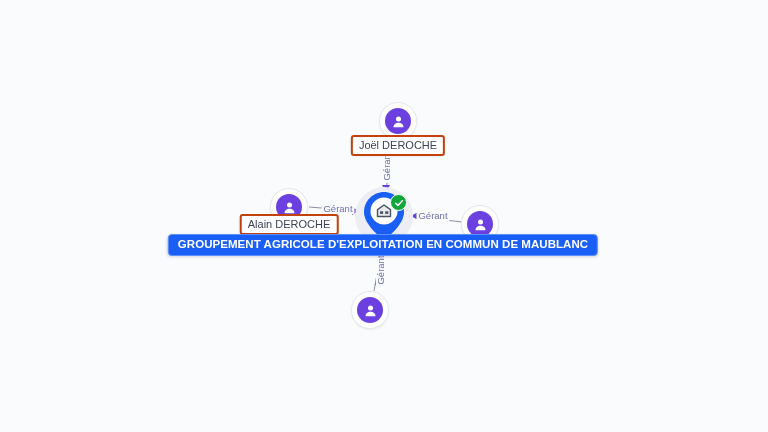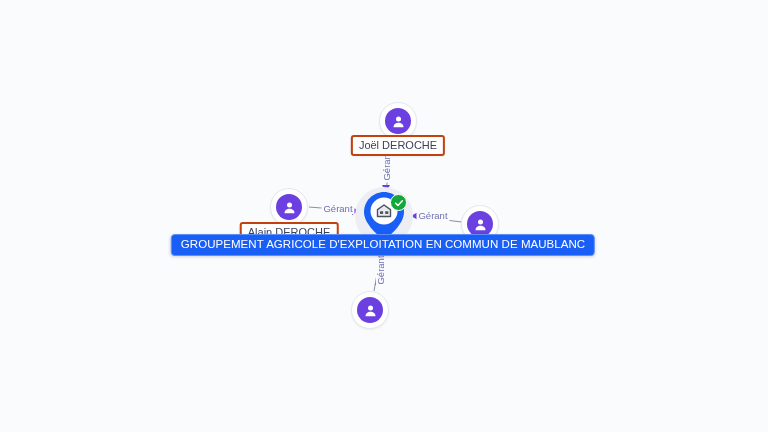--- a/index.html
+++ b/index.html
@@ -117,20 +117,21 @@
     white-space: nowrap;
     background: #1a5ff5;
     border: 1px solid #5b8ffa;
     border-radius: 4px;
     padding: 3px 9px 4px 9px;
     font-size: 11.5px;
     line-height: 13px;
     letter-spacing: 0.05px;
     color: #ffffff;
     box-shadow: 0 1px 3px rgba(20, 40, 90, 0.18);
+    font-weight: bold;
   }
 
   
   .edge-label {
     position: absolute;
     transform: translate(-50%, -50%);
     white-space: nowrap;
     font-size: 9.5px;
     line-height: 10px;
     color: #6f6fb0;
@@ -183,21 +184,21 @@
   <div class="person-node" style="left:289px; top:207px;">
     <div class="person-circle">
       <div class="avatar-disc">
         <svg width="15" height="15" viewBox="0 0 24 24" fill="#ffffff">
           <circle cx="12" cy="8" r="4"></circle>
           <path d="M4 21c0-4.2 3.6-7 8-7s8 2.8 8 7z"></path>
         </svg>
       </div>
     </div>
   </div>
-  <div class="node-label" style="left:289px; top:222px;">Alain DEROCHE</div>
+  <div class="node-label" style="left:289px; top:214px;">Alain DEROCHE</div>
 
   <div class="person-node" style="left:480px; top:224px;">
     <div class="person-circle">
       <div class="avatar-disc">
         <svg width="15" height="15" viewBox="0 0 24 24" fill="#ffffff">
           <circle cx="12" cy="8" r="4"></circle>
           <path d="M4 21c0-4.2 3.6-7 8-7s8 2.8 8 7z"></path>
         </svg>
       </div>
     </div>

